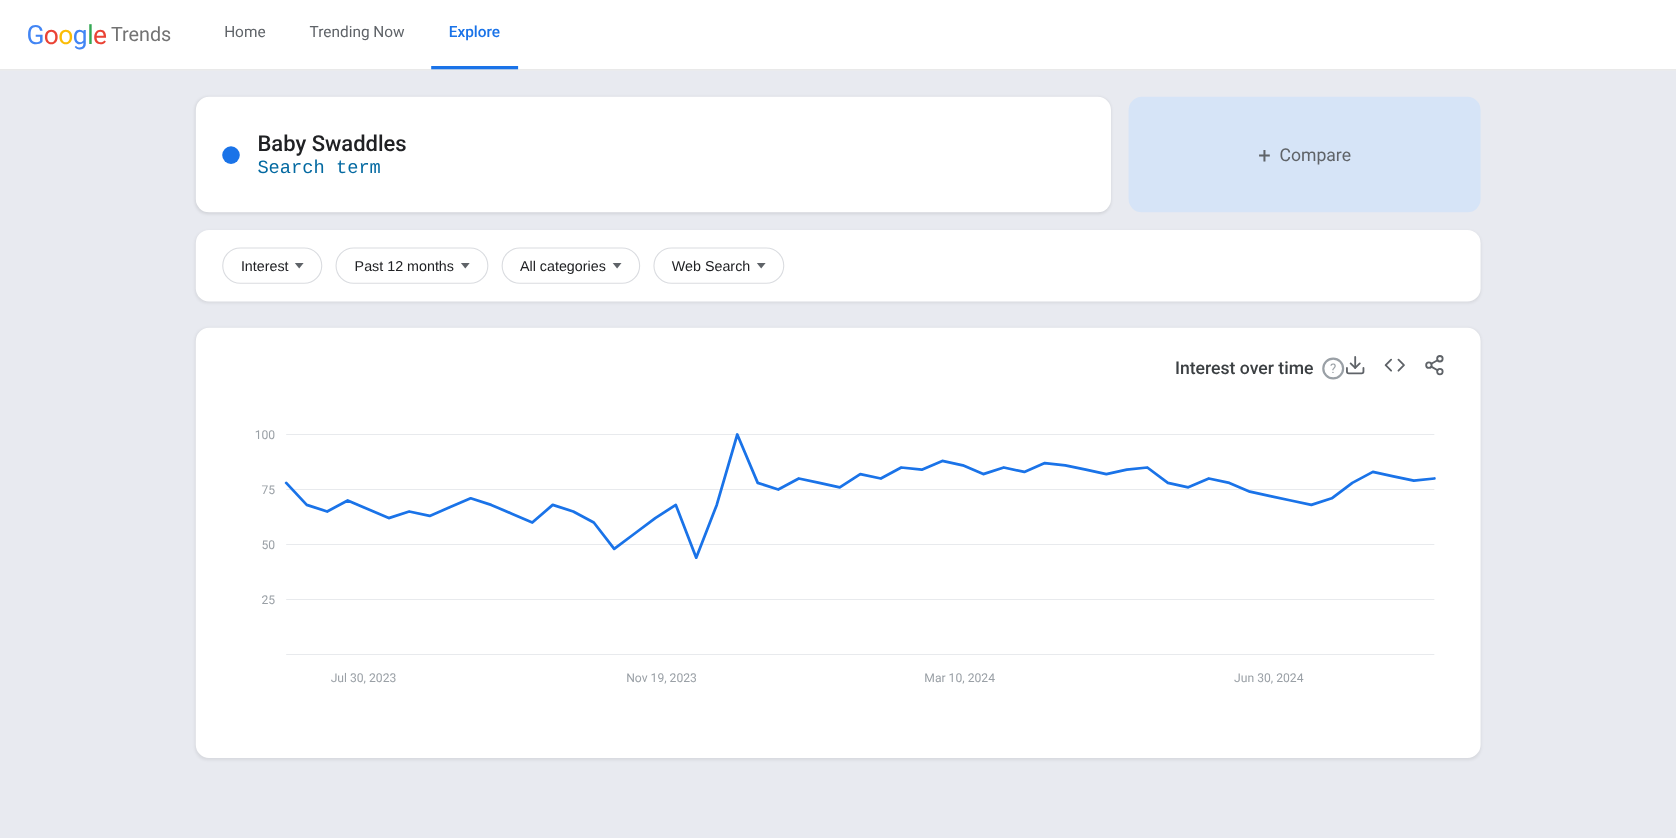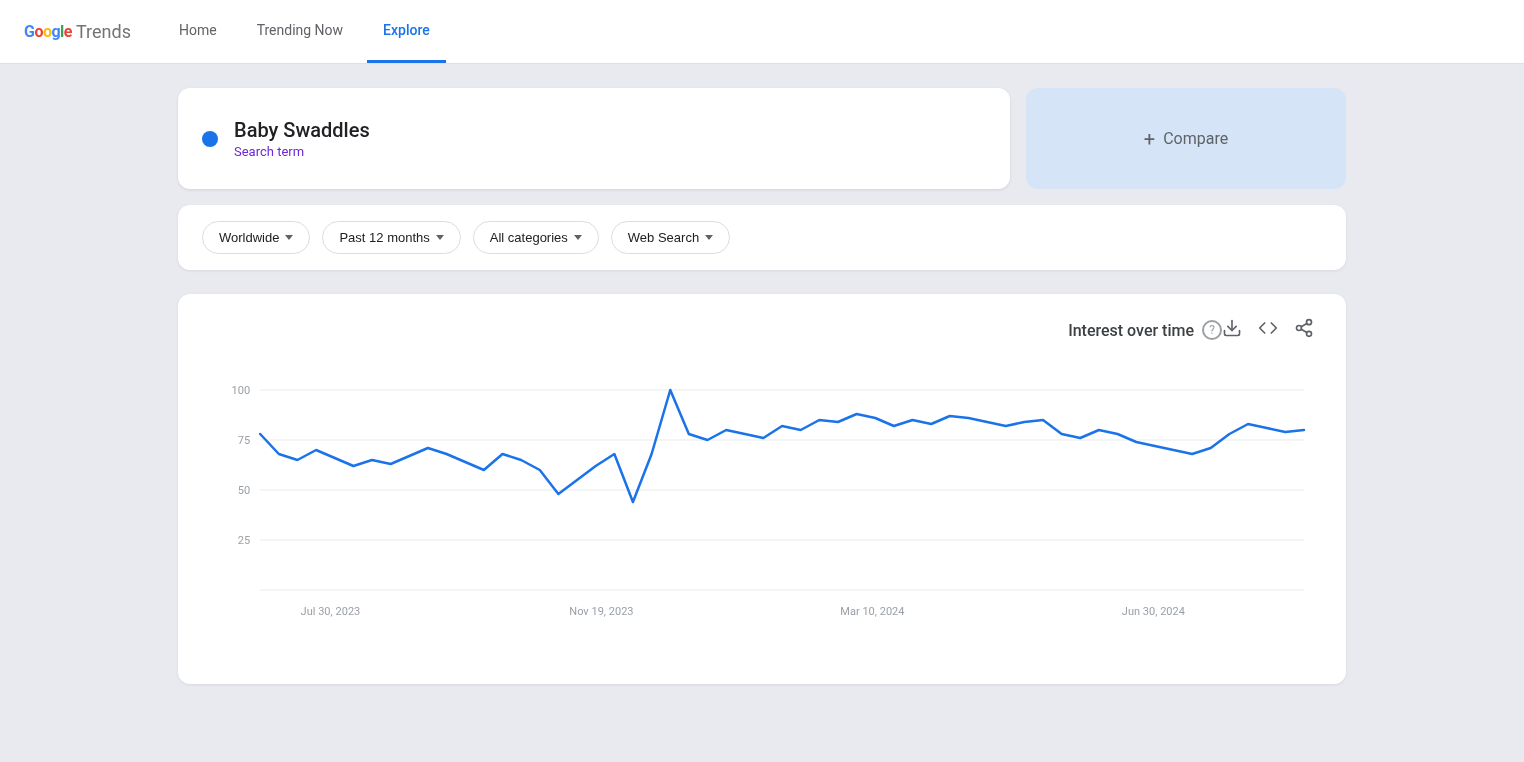--- a/index.html
+++ b/index.html
@@ -18,22 +18,22 @@
       padding: 0 24px;
       height: 64px;
       border-bottom: 1px solid #e0e0e0;
     }
     .logo-area {
       display: flex;
       align-items: center;
       margin-right: 32px;
     }
     .logo-google {
-      font-size: 16px;
-      font-weight: 700;
+      font-size: 24px;
+      font-weight: 400;
       letter-spacing: -0.5px;
       margin-right: 4px;
     }
     .logo-g { color: #4285F4; }
     .logo-o1 { color: #EA4335; }
     .logo-o2 { color: #FBBC05; }
     .logo-g2 { color: #4285F4; }
     .logo-l { color: #34A853; }
     .logo-e { color: #EA4335; }
     .logo-trends {
@@ -96,23 +96,24 @@
       border-radius: 50%;
       flex-shrink: 0;
     }
     .term-info {}
     .term-name {
       font-size: 20px;
       font-weight: 500;
       color: #202124;
     }
     .term-type {
-      font-size: 13px;
-      color: #6d28d9;
+      font-size: 17px;
+      color: #0369a1;
       margin-top: 2px;
+      font-family: Liberation Mono, monospace;
     }
 
     .compare-card {
       width: 320px;
       background: #d6e4f7;
       border-radius: 12px;
       display: flex;
       align-items: center;
       justify-content: center;
       gap: 8px;
@@ -262,21 +263,21 @@
       </div>
     </div>
     <div class="compare-card">
       <span class="compare-plus">+</span>
       <span>Compare</span>
     </div>
   </div>
 
   <div class="filter-row">
     <button class="filter-btn">
-      <span>Worldwide</span>
+      <span>Interest</span>
       <span class="chevron-down"></span>
     </button>
     <button class="filter-btn">
       <span>Past 12 months</span>
       <span class="chevron-down"></span>
     </button>
     <button class="filter-btn">
       <span>All categories</span>
       <span class="chevron-down"></span>
     </button>

